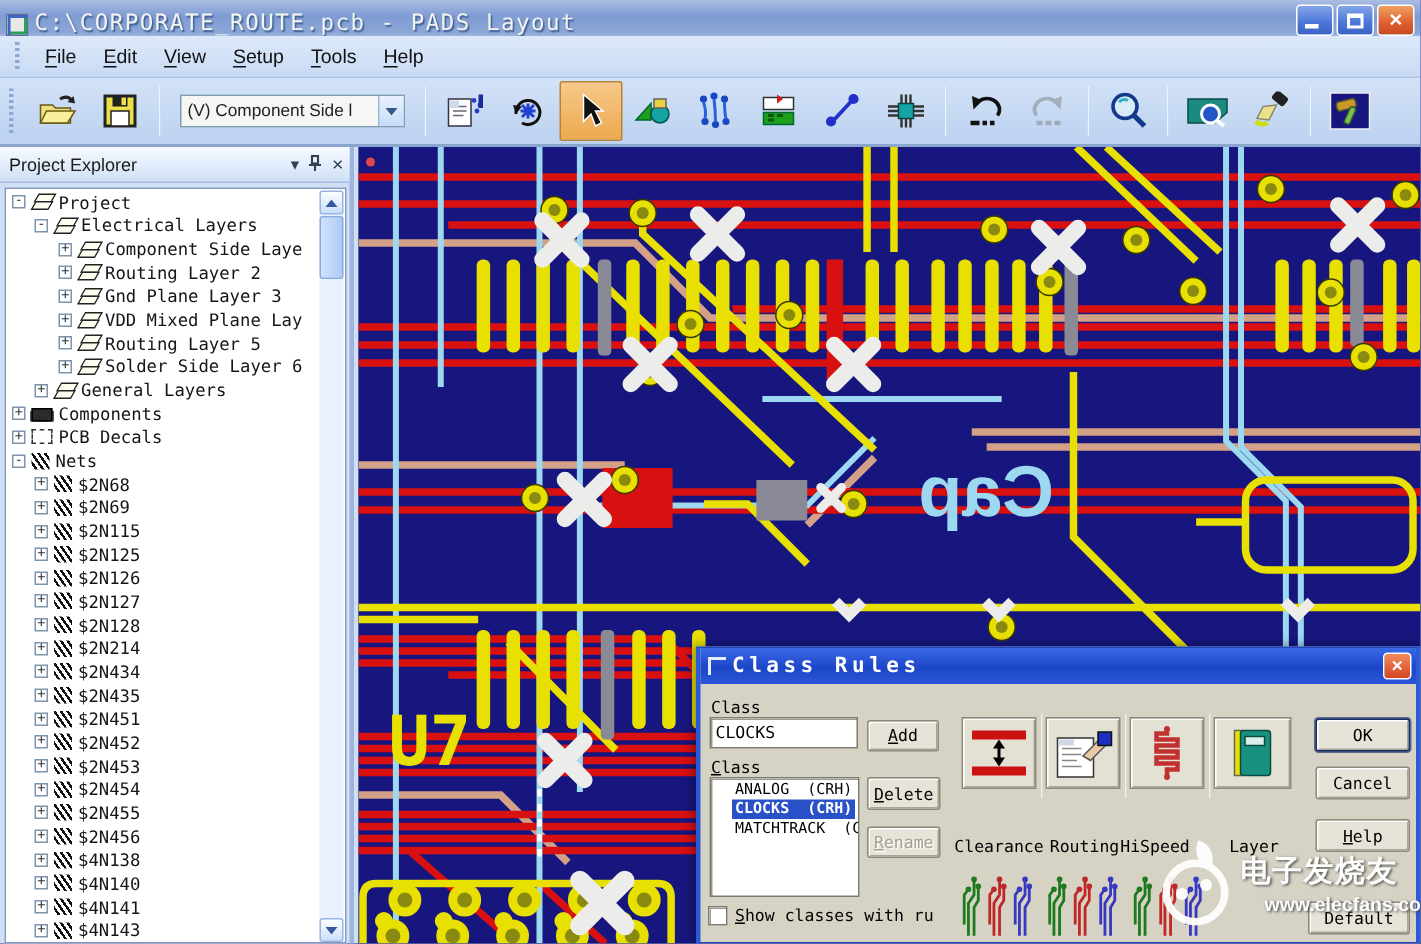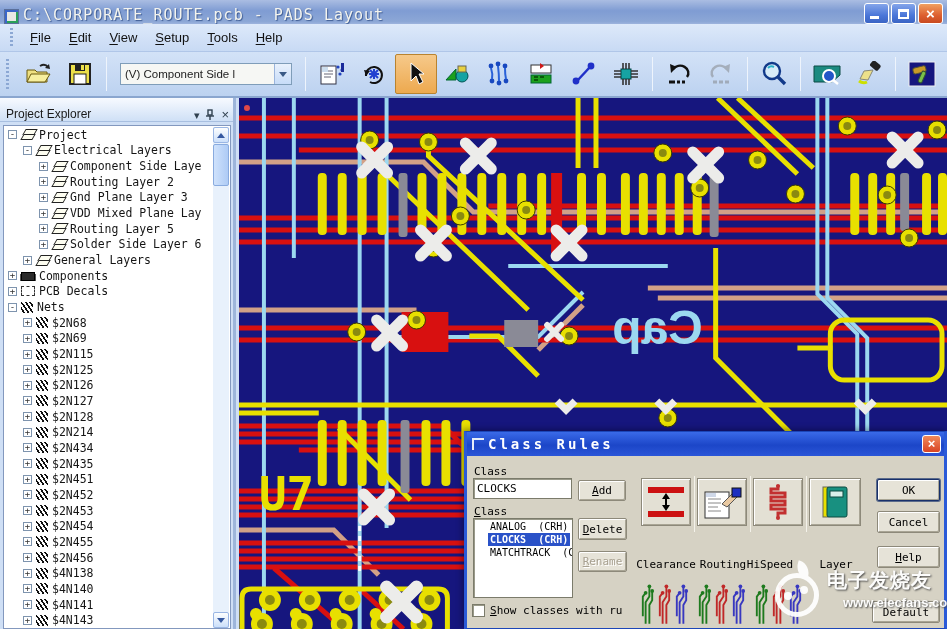--- a/index.html
+++ b/index.html
@@ -34,31 +34,31 @@
 
   
   .toolbar { position:absolute; left:0; top:52px; width:947px; height:46px;
     background:linear-gradient(#d3e2f7,#bcd2f0); border-bottom:2px solid #8aa6cf;
     display:flex; align-items:center; padding-left:6px; }
   .tbtn { width:42px; height:40px; display:flex; align-items:center; justify-content:center;
     background:transparent; border:1px solid transparent; cursor:pointer; }
   .tbtn.active { background:linear-gradient(#f6c98a,#eda94f); border:1px solid #b9832f; border-radius:2px; }
   .tbtn.disabled { opacity:.45; }
   .tsep { width:1px; height:34px; background:#93afd6; border-right:1px solid #eef4fc; margin:0 5px; }
-  .combo { width:172px; height:22px; background:#f6f7f4; border:1px solid #7f9db9;
+  .combo { width:150px; height:22px; background:#f6f7f4; border:1px solid #7f9db9;
     display:flex; align-items:center; margin:0 8px; cursor:pointer; }
   .combo-text { flex:1; font-size:11.5px; color:#222; padding-left:4px; white-space:nowrap; overflow:hidden; }
   .combo-btn { width:17px; height:20px; background:linear-gradient(#e9f1fc,#c7dcf8);
     border-left:1px solid #9ab4dc; display:flex; align-items:center; justify-content:center; }
   .combo-btn::after { content:""; border:4px solid transparent; border-top:5px solid #3a5a86; margin-top:4px; }
 
   
   .panel { position:absolute; left:0; top:98px; width:236px; bottom:0;
     background:#cfdff5; border-right:3px solid #9db5da; z-index:2; }
-  .panel-header { height:24px; display:flex; align-items:flex-end; padding:0 4px 0 6px;
+  .panel-header { height:24px; display:flex; align-items:center; padding:0 4px 0 6px;
     background:linear-gradient(#f7faff,#cfe0f6); border-bottom:1px solid #a8bfe0;
     font-size:12px; color:#1a1a1a; }
   .ph-btns { margin-left:auto; display:flex; align-items:center; gap:6px; color:#30404f; }
   .ph-btn { font-size:11px; cursor:pointer; line-height:10px; }
   .tree-box { position:absolute; left:3px; top:27px; right:2px; bottom:0;
     background:#ffffff; border:1px solid #8398be; overflow:hidden; }
   .tree { position:absolute; inset:1px 17px 0 1px; font-family:"DejaVu Sans Mono",monospace;
     font-size:11.5px; color:#151515; }
   .trow { height:15.66px; display:flex; align-items:center; white-space:nowrap; cursor:default; }
   .trow[data-level="0"] { padding-left:3px; }

